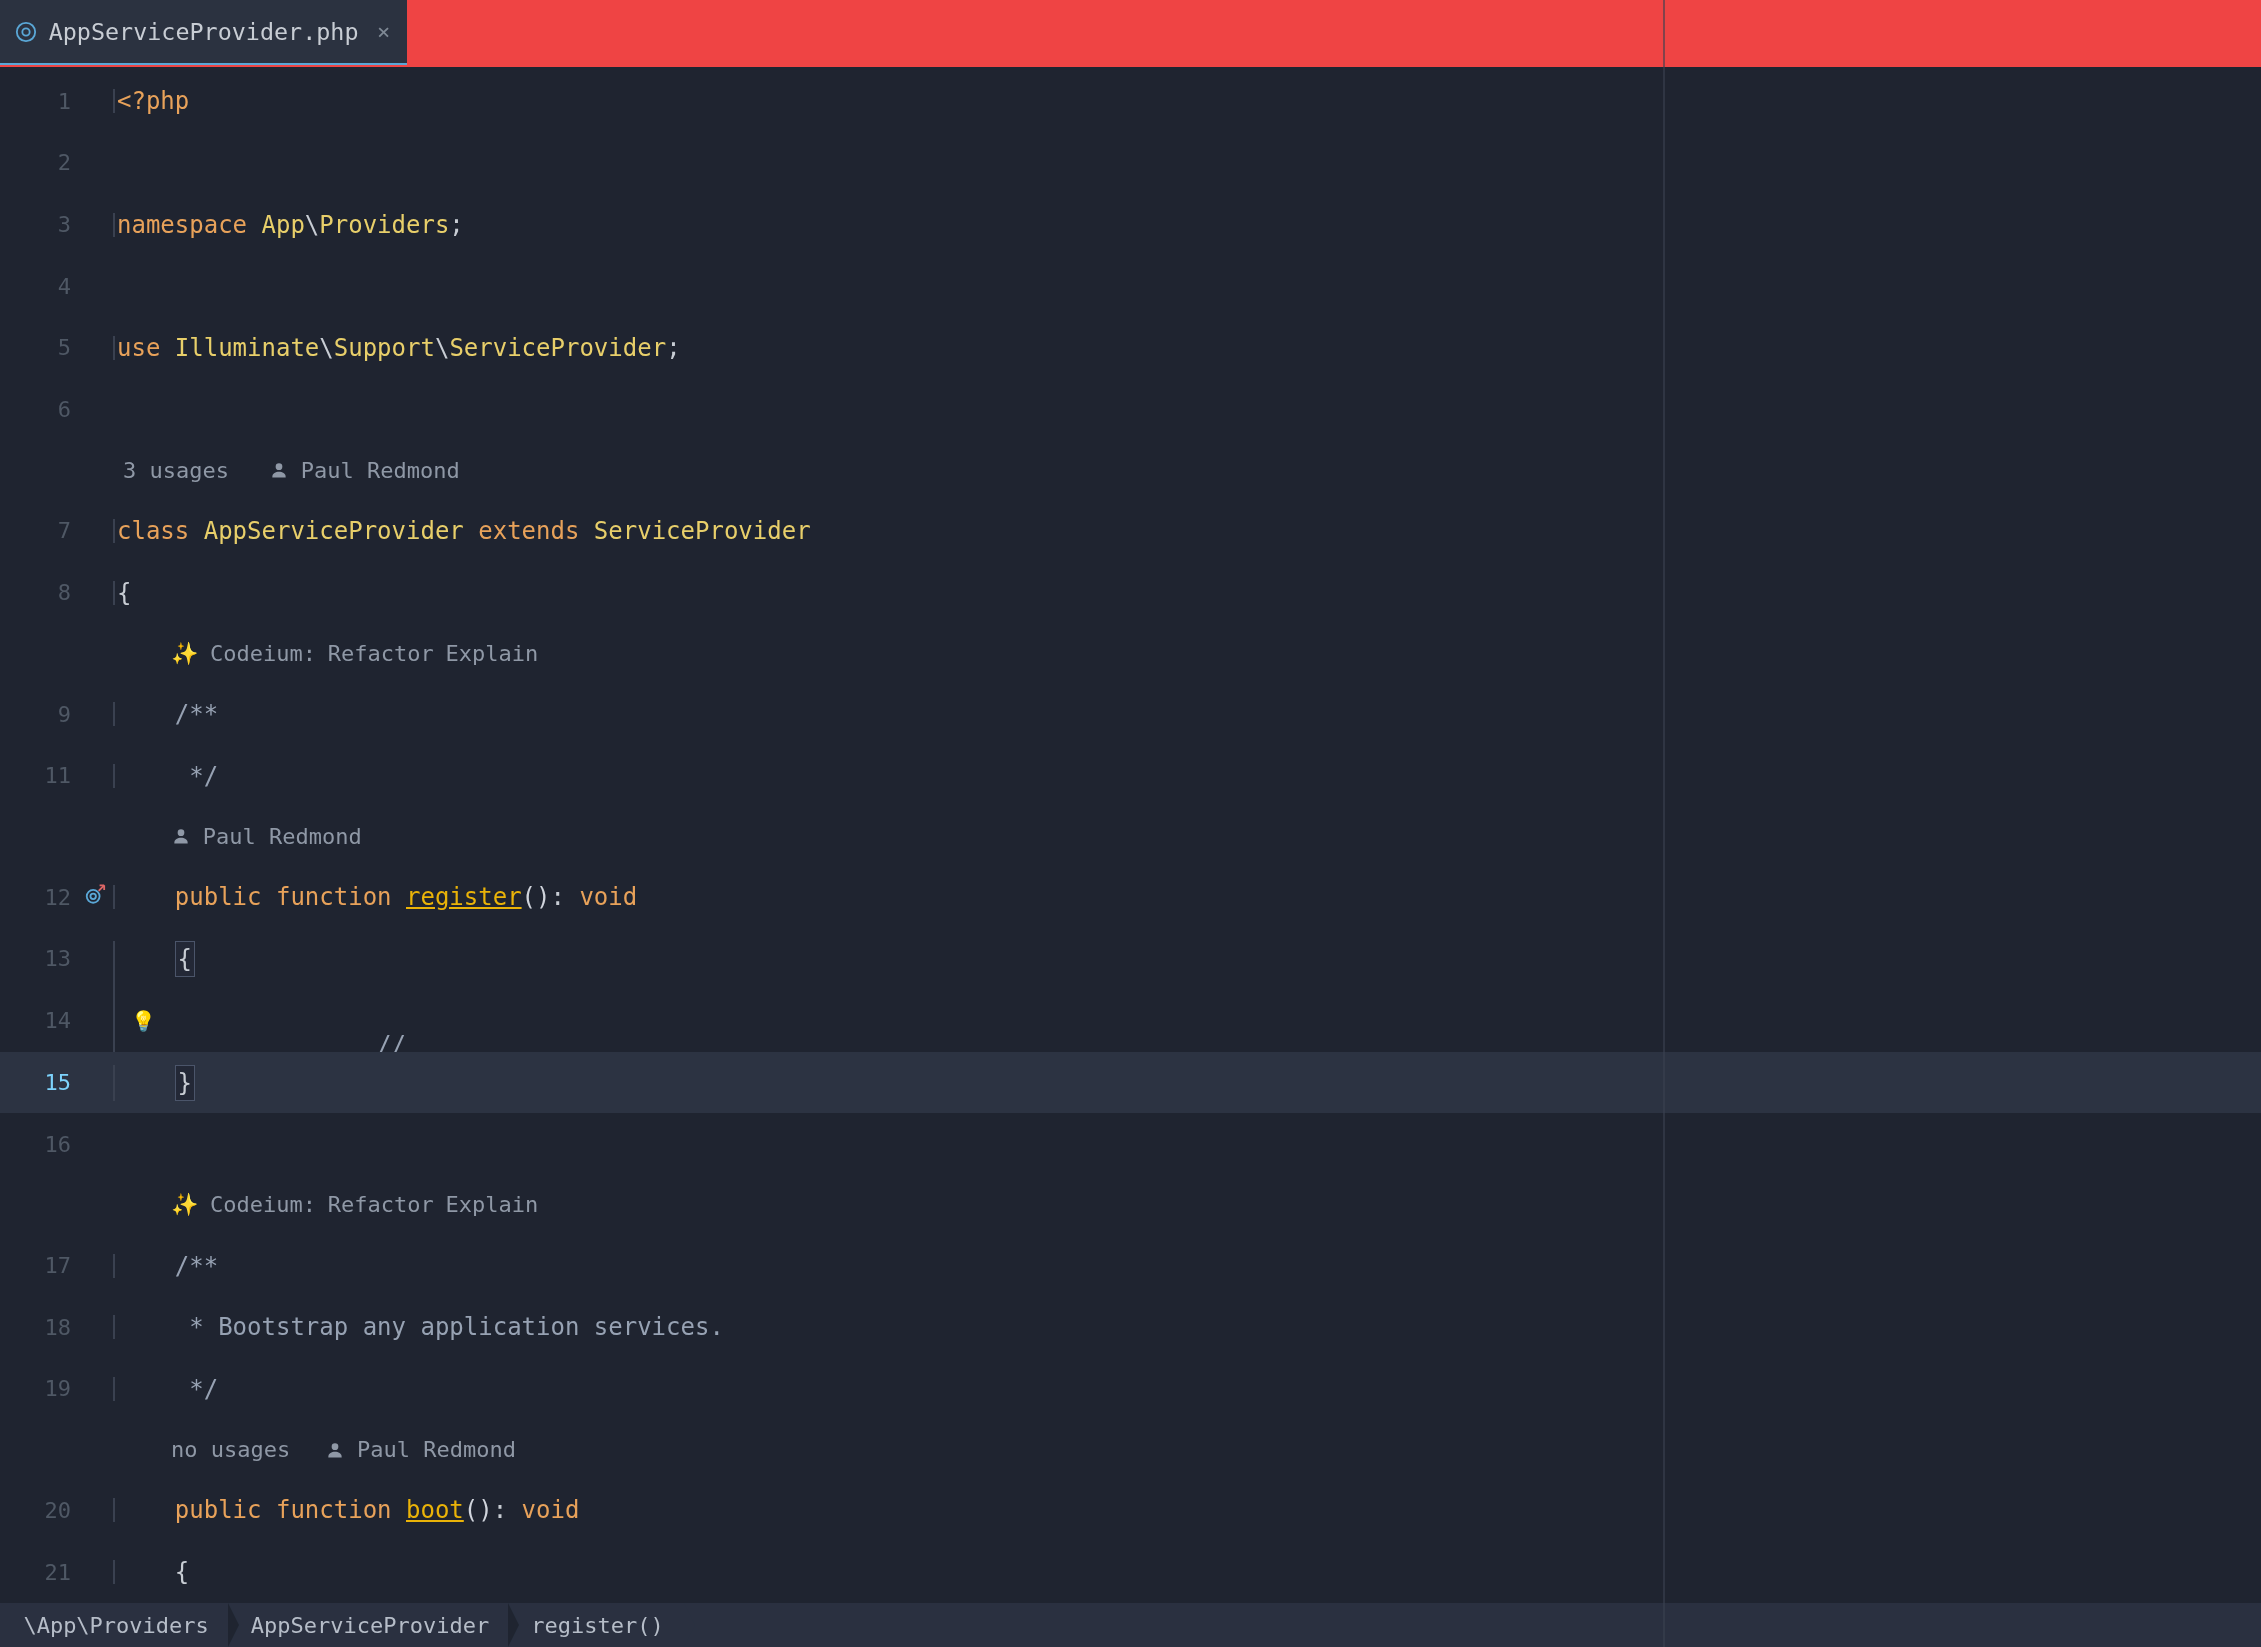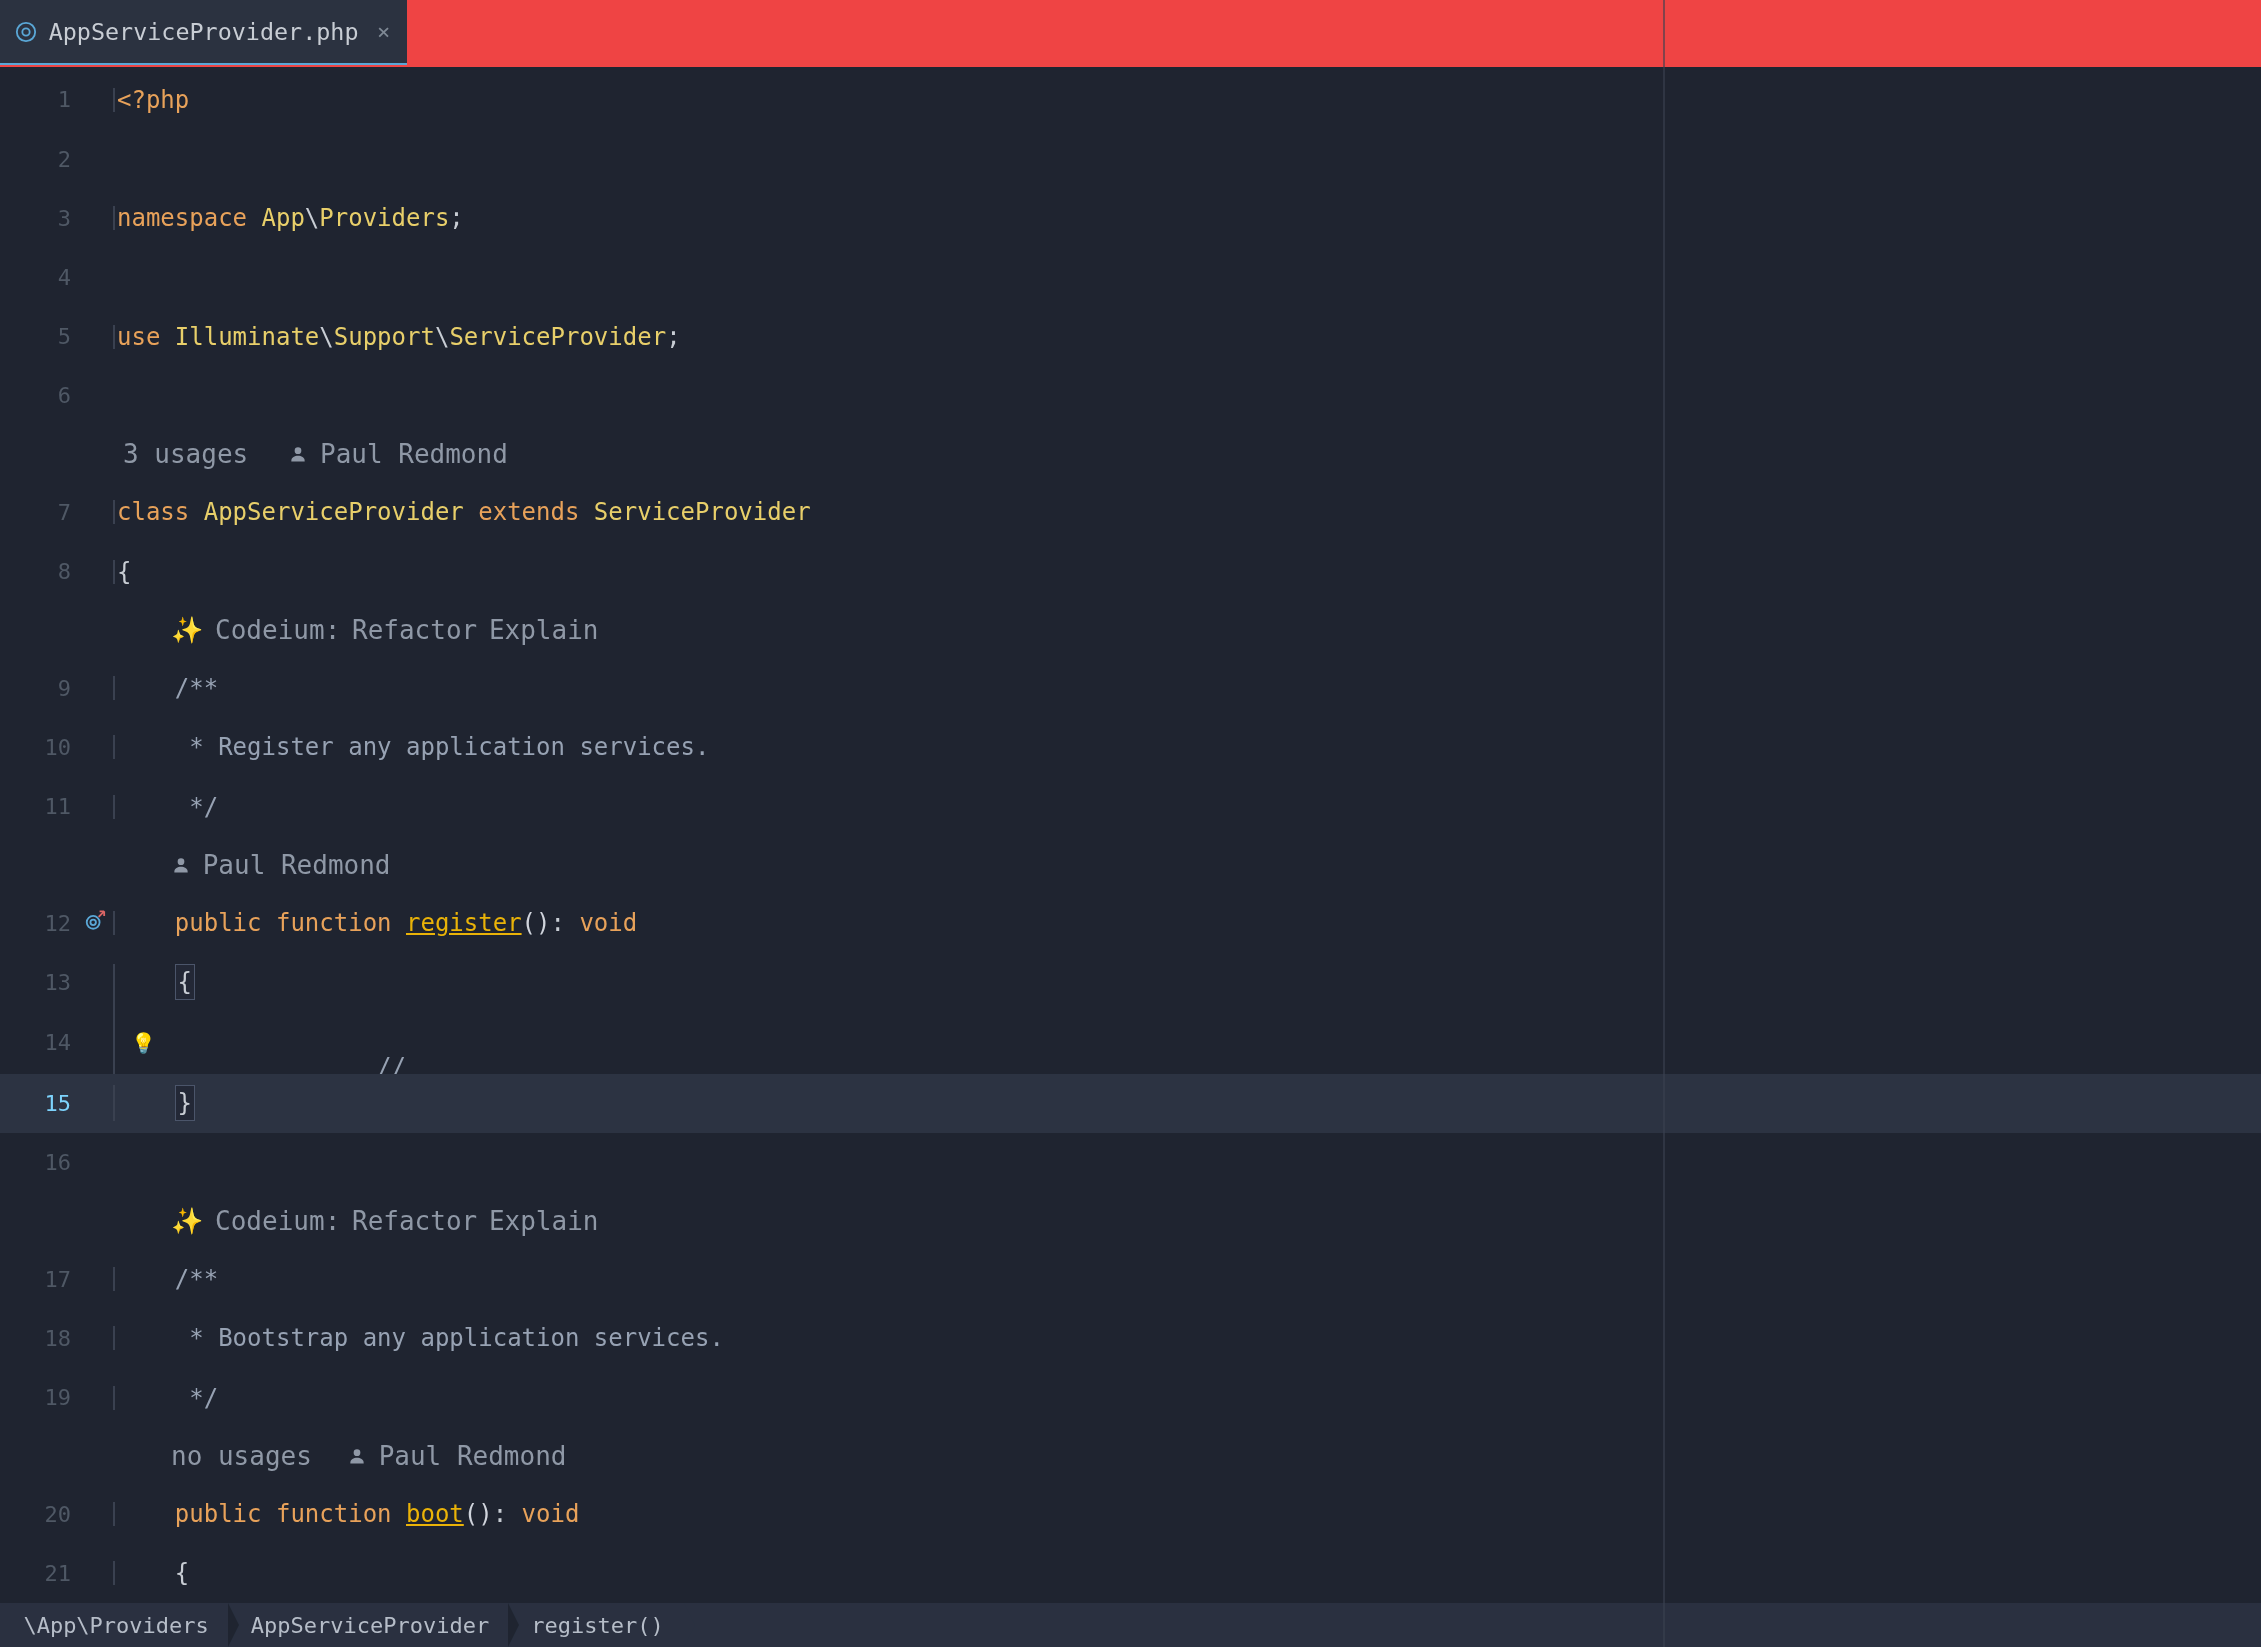--- a/index.html
+++ b/index.html
@@ -25,21 +25,21 @@
   .row.highlight { background: #2c3342; }     
   .orange { color: #e8a25a; }
   .type { color: #e8cf6a; }   
   .fn   { color: #eab308; text-decoration: underline; }   
   .white { color: #c8cdd4; }
   .paren { color: #d0d4dc; }
   .comment { color: #97a2b3; }
   .open  { color: #e8a25a; }  
   
   .lens { display: flex; align-items: center; height: 60px; padding-left: 113px; }
-  .lens-inner { display: flex; align-items: center; padding-left: 10px; gap: 11.7px; color: #8f98a6; font-size: 26px; }
+  .lens-inner { display: flex; align-items: center; padding-left: 10px; gap: 11.7px; color: #8f98a6; font-size: 22px; }
   .lens-inner.offset { padding-left: 58px; }
   .lens-inner .sparkle { color: #f0c36d; }
   .lens-inner .user-icon { display: inline-flex; width: 20px; height: 20px; }
   .lens-inner .user-icon svg { width: 20px; height: 20px; }
   
   .brace-box { display: inline-block; padding: 5px 1.7px; border: 0.8px solid #4b556a; background: #232836; }
   
   .mark-icon { width: 22px; height: 22px; }
   
   .breadcrumb { height: 45px; background: #2a3040; display: flex; font-size: 22px; color: #b6bdc8; padding-left: 15px; }
@@ -138,24 +138,20 @@
           <span>Refactor</span>
           <span>Explain</span>
         </div>
       </div>
 
       <div class="row">
         <div class="ln">9</div>
         <div class="code"><span class="content-border"></span><span class="white">    </span><span class="comment">/**</span></div>
       </div>
 
-      <div class="row">
-        <div class="ln">10</div>
-        <div class="code"><span class="content-border"></span><span class="white">    </span><span class="comment"> * Register any application services.</span></div>
-      </div>
 
       <div class="row">
         <div class="ln">11</div>
         <div class="code"><span class="content-border"></span><span class="white">    </span><span class="comment"> */</span></div>
       </div>
 
       <div class="lens">
         <div class="lens-inner offset">
           <span class="user-icon">
               <svg viewBox="0 0 24 24" fill="#8f98a6">

